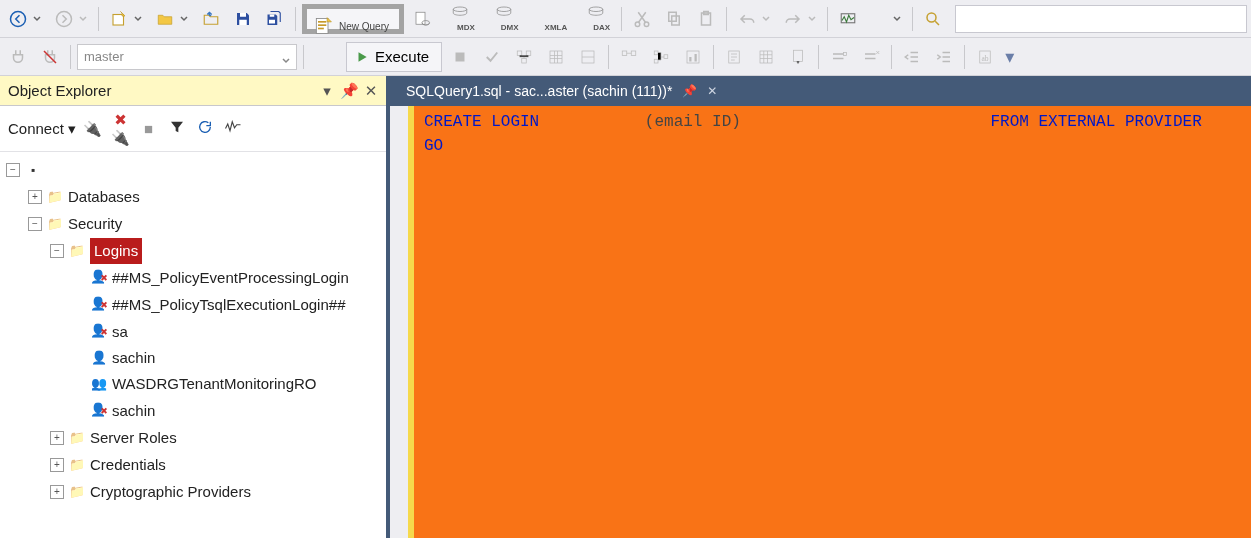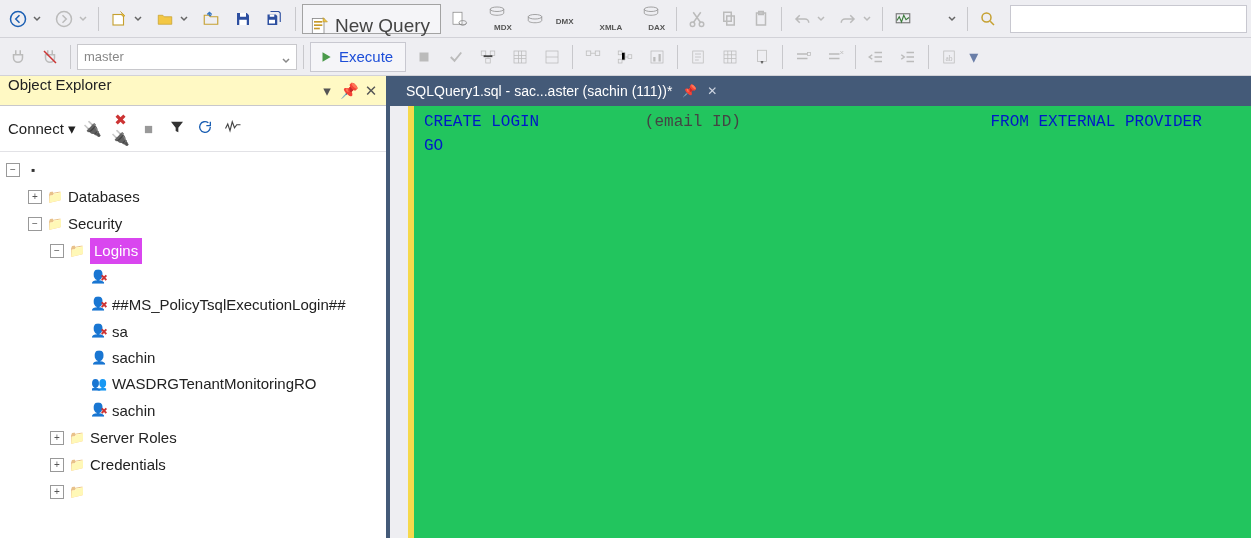--- a/index.html
+++ b/index.html
@@ -58,39 +58,40 @@
     background: #fff;
     color: #888;
     display: flex;
     align-items: center;
     justify-content: space-between;
     padding: 0 6px;
     font-size: 13px;
   }
   .new-query-btn {
     height: 30px;
-    border: 1px solid #a3a3a3;
+    border: 5px solid #a3a3a3;
     background: #f5f5f8;
     padding: 15px 10px 0 6px;
     display: flex;
     align-items: center;
     gap: 6px;
-    font-size: 19px;
+    font-size: 10px;
     color: #444;
   }
   .exec-btn {
     height: 30px;
     border: 1px solid #c8c8d0;
     background: #f5f5f8;
     padding: 0 12px 0 8px;
     display: flex;
     align-items: center;
     gap: 6px;
-    color: #1d4ed8;
+    color: #000000;
     font-size: 15px;
+    margin-left: 36px;
   }
   .search-box {
     height: 28px;
     flex: 1;
     min-width: 200px;
     border: 1px solid #c8c8d0;
     background: #fff;
     margin-left: 4px;
   }
   .tiny-label { font-size: 8px; font-weight: bold; color: #555; margin-top: 6px; padding-left: 12px; }
@@ -107,20 +108,21 @@
     flex-direction: column;
     border-right: 4px solid #445a78;
     background: #fff;
     min-height: 0;
   }
   .oe-title {
     background: #fff9c4;
     border-bottom: 1px solid #c8c8cc;
     height: 30px;
     display: flex;
+    align-items: center;
     justify-content: space-between;
     padding: 0 6px 0 8px;
     font-size: 15px;
     color: #222;
   }
   .oe-title .controls { display: flex; gap: 4px; align-items: center; }
   .oe-title .controls span { width: 18px; text-align: center; color: #555; cursor: pointer; }
   .oe-connect {
     height: 46px;
     display: flex;
@@ -156,21 +158,21 @@
     background: #fff;
     cursor: pointer;
     flex-shrink: 0;
   }
   .tree-row .exp.empty { border: none; }
   .tree-row .ico { width: 18px; text-align: center; flex-shrink: 0; }
   .folder-ico::before { content: "📁"; font-size: 13px; filter: hue-rotate(0deg) saturate(0.5) brightness(1.1); }
   .srv-ico::before { content: "▪"; font-size: 12px; color: #333; }
   .login-ico { font-size: 13px; }
   .tree-row .lbl { }
-  .selected { background: #d946ef; color: #fff; padding: 0 4px; }
+  .selected { background: #b91c1c; color: #fff; padding: 0 4px; }
   .d1 { padding-left: 0px; }
   .d2 { padding-left: 22px; }
   .d3 { padding-left: 44px; }
   .d4 { padding-left: 66px; }
 
   
   .editor-area {
     flex: 1;
     display: flex;
     flex-direction: column;
@@ -190,21 +192,21 @@
     display: flex;
     align-items: center;
     gap: 10px;
     padding: 0 10px;
     font-size: 14px;
     cursor: pointer;
   }
   .tab .tab-ic { font-size: 12px; color: #cfd6e2; }
   .editor {
     flex: 1;
-    background: #22c55e;
+    background: #f97316;
     border-left: 18px solid #eeeef2; 
     position: relative;
     overflow: hidden;
   }
   .editor .linegutter {
     position: absolute;
     top: 0; left: 0; bottom: 0;
     width: 6px;
     background: #f6d94c;
   }
@@ -320,21 +322,21 @@
       </svg>
   </button>
 
   <button class="tbtn" style="flex-direction:column;gap:0;min-width:32px;">
     <svg viewBox="0 0 24 14" width="20" height="12">
         <ellipse cx="12" cy="4" rx="9" ry="3" fill="none" stroke="#888"></ellipse>
         <path d="M3 4v5c0 1.7 4 3 9 3s9-1.3 9-3V4" fill="none" stroke="#888"></path>
       </svg>
     <span class="tiny-label">MDX</span>
   </button>
-  <button class="tbtn" style="flex-direction:row;gap:0;min-width:32px;justify-content:flex-end;">
+  <button class="tbtn" style="flex-direction:column;gap:0;min-width:32px;justify-content:flex-end;">
     <svg viewBox="0 0 24 14" width="20" height="12">
         <ellipse cx="12" cy="4" rx="9" ry="3" fill="none" stroke="#888"></ellipse>
         <path d="M3 4v5c0 1.7 4 3 9 3s9-1.3 9-3V4" fill="none" stroke="#888"></path>
       </svg>
     <span class="tiny-label">DMX</span>
   </button>
   <button class="tbtn" style="flex-direction:column;gap:12px;min-width:32px;">
     <svg viewBox="0 0 24 14" width="20" height="12">
         <ellipse cx="12" cy="4" rx="9" ry="3" fill="none" stroke="#888"></ellipse>
         <path d="M3 4v5c0 1.7 4 3 9 3s9-1.3 9-3V4" fill="none" stroke="#888"></path>
@@ -624,20 +626,21 @@
 
       <div class="tree-row d3">
         <span class="exp">−</span>
           <span class="ico folder-ico"></span>
         <span class="lbl selected">Logins</span>
       </div>
 
       <div class="tree-row d4">
         <span class="exp empty"></span>
           <span class="ico login-ico">👤<span style="color:#c33;font-size:9px;margin-left:-6px">✖</span></span>
+        <span class="lbl">##MS_PolicyEventProcessingLogin</span>
       </div>
       <div class="tree-row d4">
         <span class="exp empty"></span>
           <span class="ico login-ico">👤<span style="color:#c33;font-size:9px;margin-left:-6px">✖</span></span>
         <span class="lbl">##MS_PolicyTsqlExecutionLogin##</span>
       </div>
       <div class="tree-row d4">
         <span class="exp empty"></span>
           <span class="ico login-ico">👤<span style="color:#c33;font-size:9px;margin-left:-6px">✖</span></span>
         <span class="lbl">sa</span>
@@ -664,20 +667,21 @@
         <span class="lbl">Server Roles</span>
       </div>
       <div class="tree-row d3">
         <span class="exp">+</span>
           <span class="ico folder-ico"></span>
         <span class="lbl">Credentials</span>
       </div>
       <div class="tree-row d3">
         <span class="exp">+</span>
           <span class="ico folder-ico"></span>
+        <span class="lbl">Cryptographic Providers</span>
       </div>
 
     </div>
   </div>
 
   <div class="editor-area">
 
     <div class="tabstrip">
       <div class="tab">
         <span>SQLQuery1.sql - sac...aster (sachin (111))*</span>

